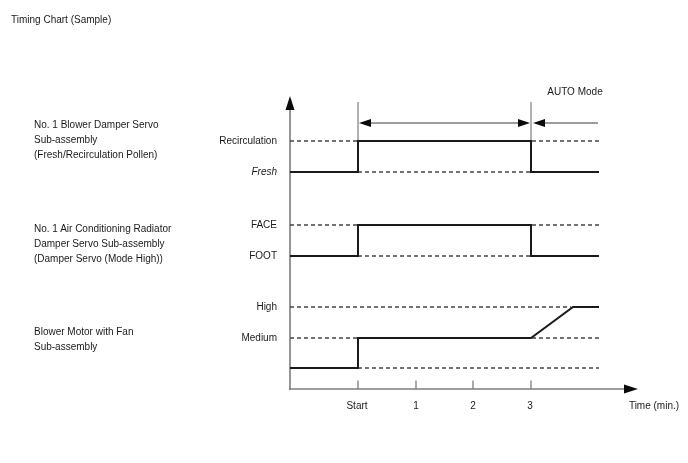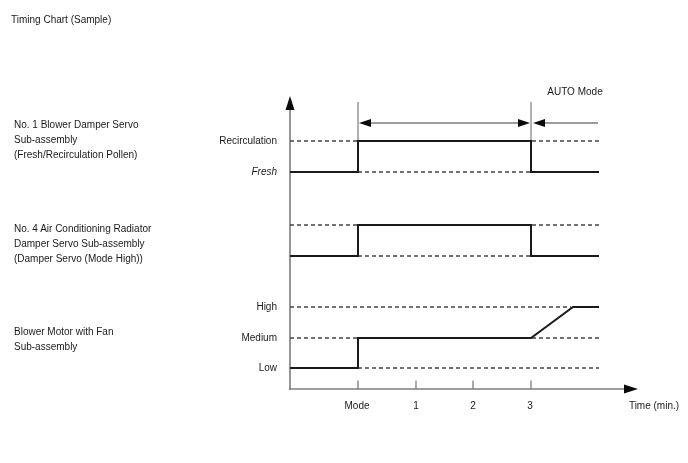--- a/index.html
+++ b/index.html
@@ -8,21 +8,21 @@
     width: 688px;
     height: 463px;
     background: #ffffff;
     font-family: "Liberation Sans", sans-serif;
     font-size: 10px;
     color: #1a1a1a;
     overflow: hidden;
   }
   .abs { position: absolute; }
   .label-block { line-height: 15px; white-space: nowrap; }
-  .label-block span { display: block; }
+  .label-block span { display: block; margin-left: 20px; }
   .level-label {
     position: absolute;
     left: 0;
     width: 277px;
     text-align: right;
     height: 14px;
     line-height: 14px;
     white-space: nowrap;
   }
   .tick-label {
@@ -50,39 +50,40 @@
 
   <div class="abs" style="left:11px; top:14px;">Timing Chart (Sample)</div>
 
   <div class="abs label-block" style="left:14px; top:117px;">
     <span>No. 1 Blower Damper Servo</span>
     <span>Sub-assembly</span>
     <span>(Fresh/Recirculation Pollen)</span>
   </div>
 
   <div class="abs label-block" style="left:14px; top:221px;">
-    <span>No. 4 Air Conditioning Radiator</span>
+    <span>No. 1 Air Conditioning Radiator</span>
     <span>Damper Servo Sub-assembly</span>
     <span>(Damper Servo (Mode High))</span>
   </div>
 
   <div class="abs label-block" style="left:14px; top:324px;">
     <span>Blower Motor with Fan</span>
     <span>Sub-assembly</span>
   </div>
 
   <div class="level-label" style="top:134px;">Recirculation</div>
   <div class="level-label" style="top:165px;font-style:italic;">Fresh</div>
+  <div class="level-label" style="top:218px;">FACE</div>
+  <div class="level-label" style="top:249px;">FOOT</div>
   <div class="level-label" style="top:300px;">High</div>
   <div class="level-label" style="top:331px;">Medium</div>
-  <div class="level-label" style="top:361px;">Low</div>
 
   <div class="mode-label" style="left:515px; width:120px;">AUTO Mode</div>
 
-  <div class="tick-label" style="left:327px; width:60px;">Mode</div>
+  <div class="tick-label" style="left:327px; width:60px;">Start</div>
   <div class="tick-label" style="left:386px; width:60px;">1</div>
   <div class="tick-label" style="left:443px; width:60px;">2</div>
   <div class="tick-label" style="left:500px; width:60px;">3</div>
   <div class="tick-label" style="left:609px; width:90px;">Time (min.)</div>
 
   <svg id="chart-svg" width="688" height="463" viewBox="0 0 688 463">
 
     <g>
       <line x1="290" y1="390" x2="290" y2="107" stroke="#7d7d7d" stroke-width="1.6"></line>
       <polygon points="290,96 285.5,110 294.5,110" fill="#0a0a0a"></polygon>

